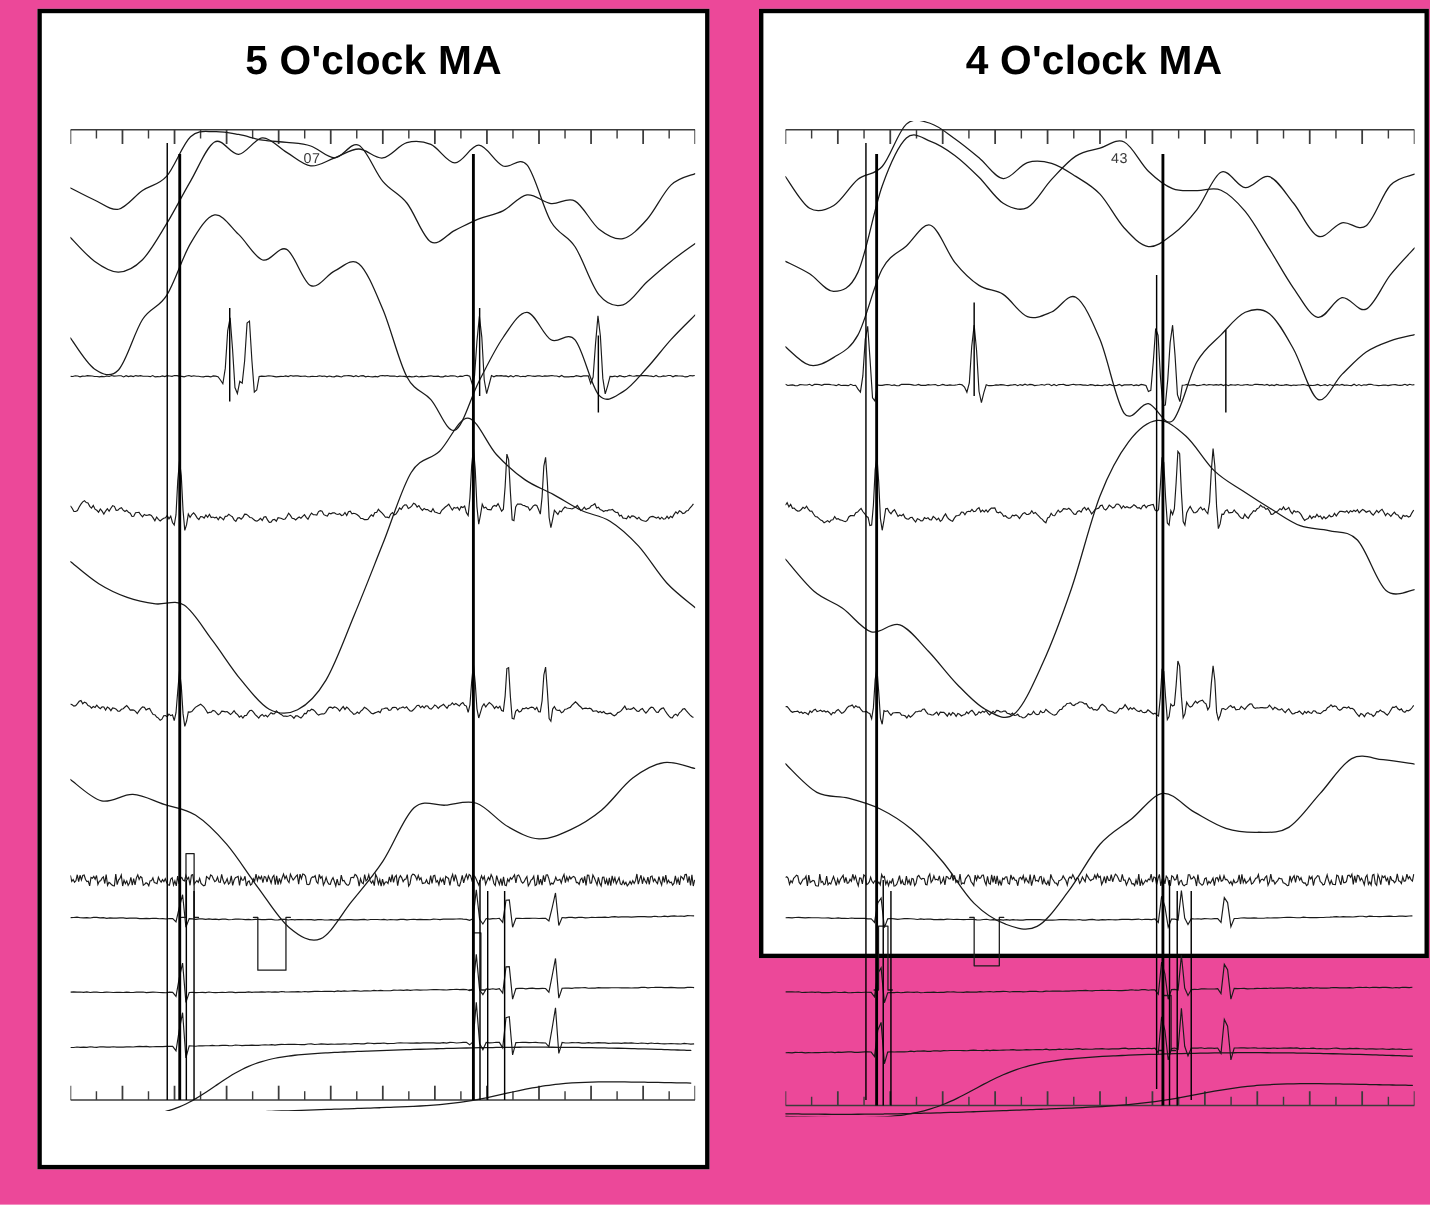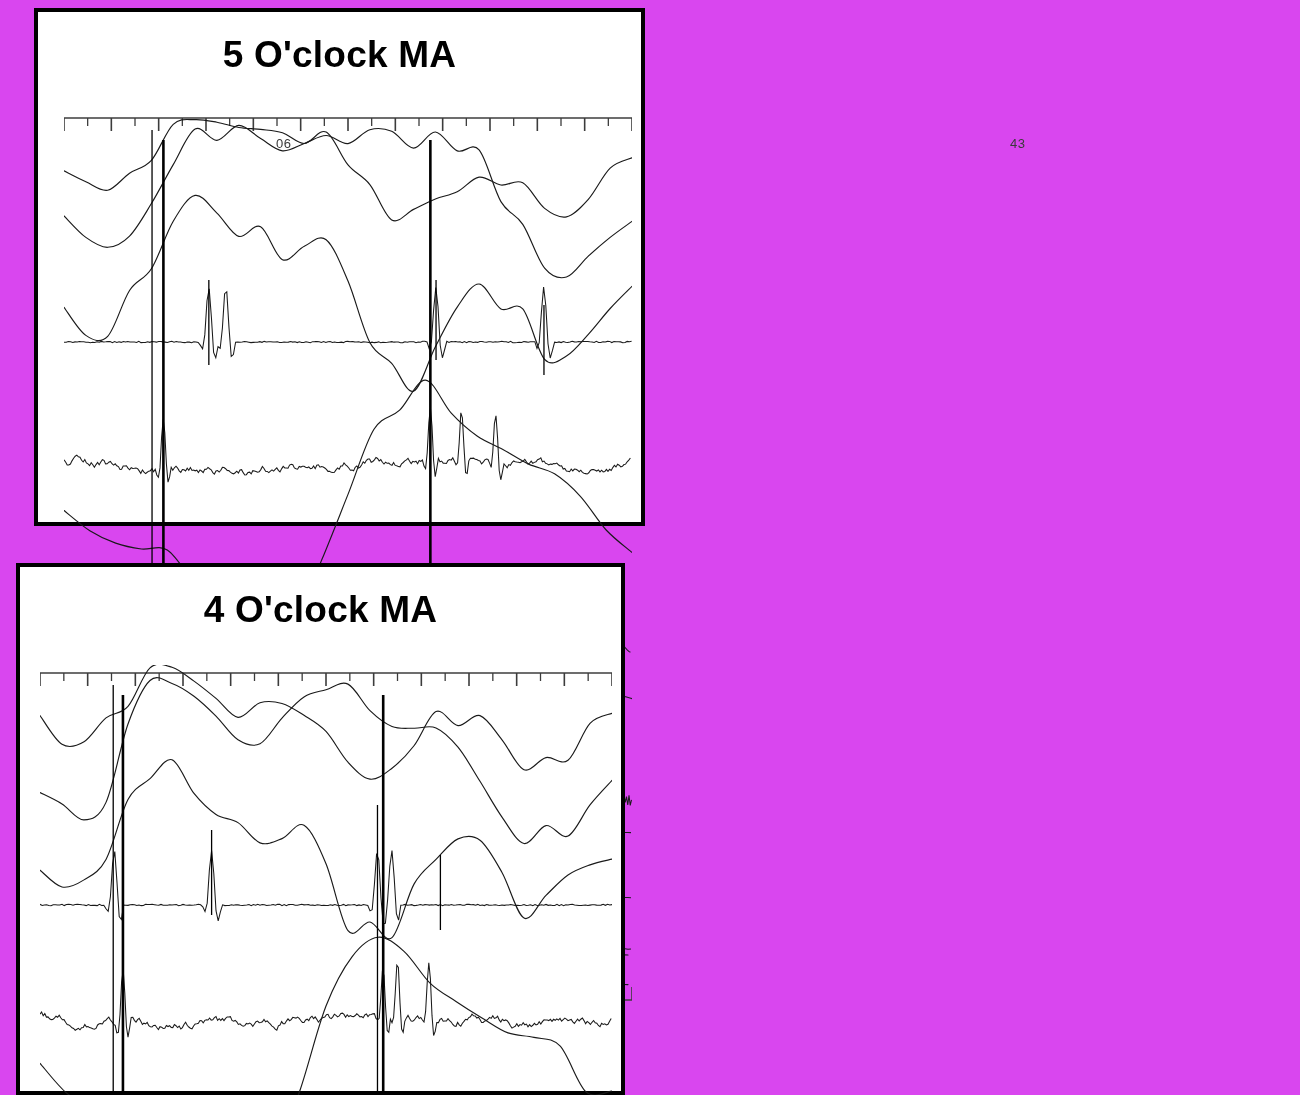--- a/index.html
+++ b/index.html
@@ -3,38 +3,38 @@
 <meta charset="utf-8">
 <style>
   html,body{margin:0;padding:0;background:#ffffff;}
   body{
     width:1300px;height:1095px;
     font-family:"Liberation Sans", sans-serif;
     overflow:hidden;position:relative;
   }
   #figure{
     position:absolute;left:0;top:0;width:1300px;height:1095px;
-    background:#d946ef;
-    display:flex;flex-direction:column;
+    background:#ec4899;
+    display:flex;flex-direction:row;
     align-items:flex-start;
     gap:29px;
   }
   .panel{
     position:relative;
     background:#ffffff;
     border:4px solid #000000;
     box-sizing:border-box;
   }
   #panel-left{
     margin-left:34px;margin-top:8px;
     width:611px;height:1055px;
   }
   #panel-right{
     margin-left:16px;margin-top:8px;
-    width:609px;height:1085px;
+    width:609px;height:863px;
   }
   .panel-title{
     position:absolute;left:0;right:0;top:22px;
     text-align:center;
     font-size:37px;
     font-weight:bold;
     color:#000000;
     letter-spacing:0.2px;
     font-family:"Liberation Sans", sans-serif;
     white-space:nowrap;
@@ -255,16 +255,16 @@
           </g>
           <line x1="73.21600000000001" y1="20" x2="73.21600000000001" y2="890" class="marker-bar-thin"></line>
           <line x1="171.6" y1="165" x2="171.6" y2="250" class="marker-bar-thin"></line>
           <line x1="337.47999999999996" y1="140" x2="337.47999999999996" y2="880" class="marker-bar-thin"></line>
           <line x1="400.4" y1="190" x2="400.4" y2="265" class="marker-bar-thin"></line>
           <line x1="368.94" y1="700" x2="368.94" y2="890" class="marker-bar-thin"></line>
         </svg>
     </div>
   </div>
 
-  <div class="epoch-label" id="epoch-left">06</div>
+  <div class="epoch-label" id="epoch-left">07</div>
   <div class="epoch-label" id="epoch-right">43</div>
 
 </div>
 
 </body></html>

